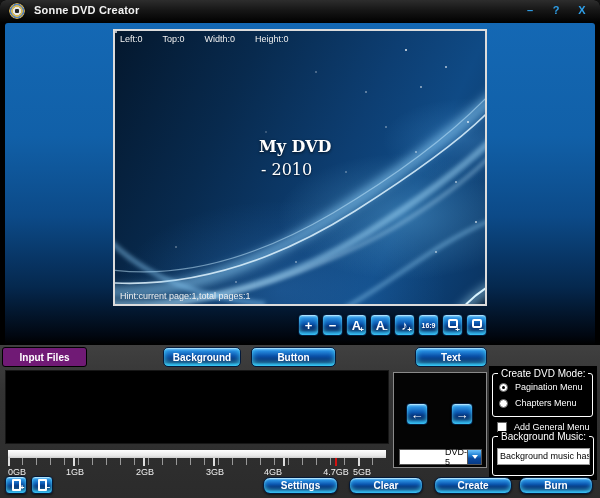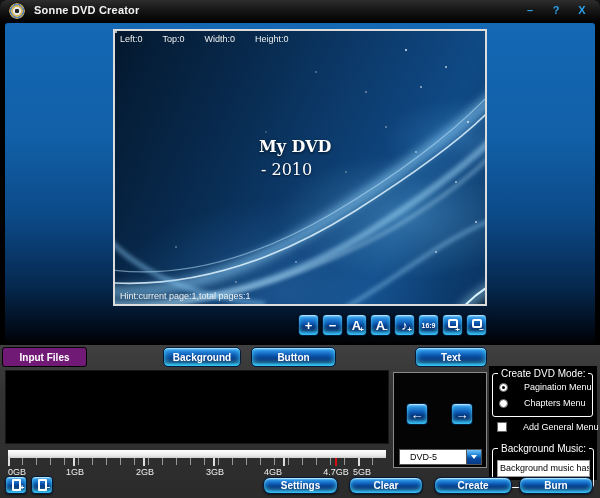--- a/index.html
+++ b/index.html
@@ -77,31 +77,31 @@
   .mtick.red { background:#d41111; }
   .rlabel { position:absolute; top:21px; font-size:9px; color:#f0f0f0; transform:translateX(-50%); white-space:nowrap; }
   .rlabel.first { transform:none; }
   
   .disc-panel { position:absolute; left:393px; top:372px; width:94px; height:96px;
     background:#040404; border:1px solid #8a8a8a; }
   .navbtn { width:22px; height:22px; font-size:13px; font-weight:bold; }
   .nav-prev { left:12px; top:30px; } .nav-next { left:57px; top:30px; }
   .dropdown { position:absolute; left:5px; top:76px; width:83px; height:16px; background:#fff;
     border:1px solid #555; display:flex; align-items:center; cursor:pointer; }
-  .dropdown .val { flex:1; font-size:9px; color:#000; padding-left:10px; }
+  .dropdown .val { flex:1; font-size:9px; color:#000; padding-left:10px;margin-left:35px; }
   .dd-btn { width:15px; height:100%; display:flex; align-items:center; justify-content:center;
     background:linear-gradient(180deg,#6ec4ff 0%,#1d7cd0 40%,#0a4aa0 60%,#063a86 100%); border-left:1px solid #555; }
   .dd-arrow { width:0; height:0; border-left:3px solid transparent; border-right:3px solid transparent; border-top:4px solid #fff; }
   
   .options-panel { position:absolute; left:489px; top:366px; width:108px; height:114px; background:#000; }
   .groupbox { position:absolute; border:1px solid #fff; border-radius:3px; }
   .gb-mode { left:3px; top:7px; width:101px; height:44px; }
-  .gb-music { left:3px; top:70px; width:102px; height:40px;margin-top:12px; }
+  .gb-music { left:3px; top:70px; width:102px; height:40px; }
   .gb-legend { position:absolute; top:-6px; left:5px; background:#000; padding:0 3px; font-size:10px; color:#fff; white-space:nowrap; }
-  .optrow { position:absolute; display:flex; align-items:center; gap:16px; font-size:9px; color:#fff; cursor:pointer; white-space:nowrap; }
+  .optrow { position:absolute; display:flex; align-items:center; gap:7px; font-size:9px; color:#fff; cursor:pointer; white-space:nowrap; }
   .radio { width:9px; height:9px; border-radius:50%; background:#fff; border:1px solid #666; position:relative; }
   .radio.sel::after { content:""; position:absolute; left:2px; top:2px; width:3px; height:3px; border-radius:50%; background:#000; }
   .checkbox { width:10px; height:10px; background:#fff; border:1px solid #666; }
   .music-input { position:absolute; left:4px; top:11px; width:93px; height:17px; background:#fff; border:1px solid #999;
     font-size:9px; color:#000; line-height:15px; padding-left:2px; overflow:hidden; white-space:nowrap; }
   
   .file-btn { width:22px; height:18px; top:476px; }
   .fb-add { left:5px; } .fb-rem { left:31px; }
   .clip { position:relative; width:9px; height:12px; border:2px solid #fff; border-radius:1px; }
   .clip .fsub { position:absolute; right:-6px; bottom:-3px; font-size:8px; font-weight:bold; color:#fff; }

